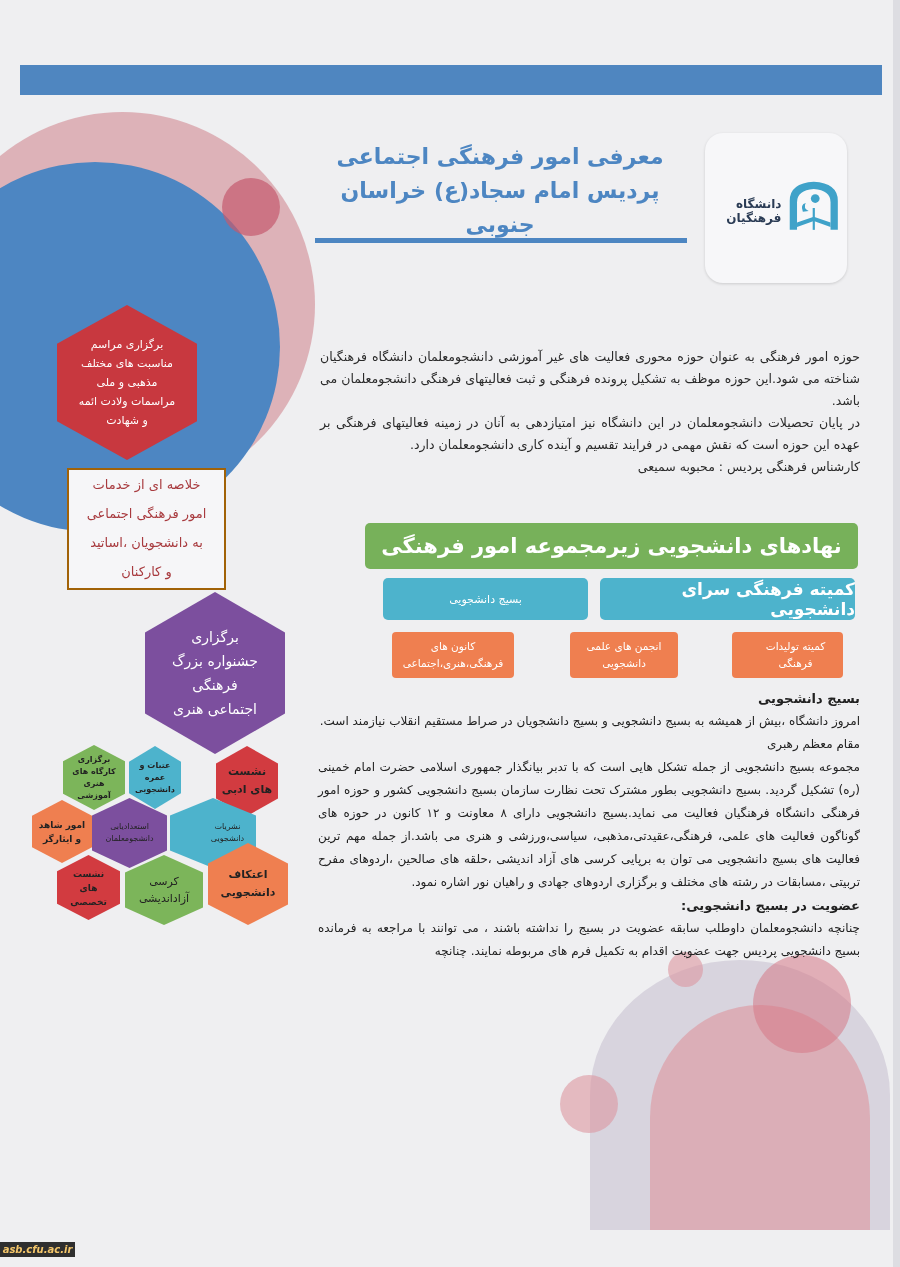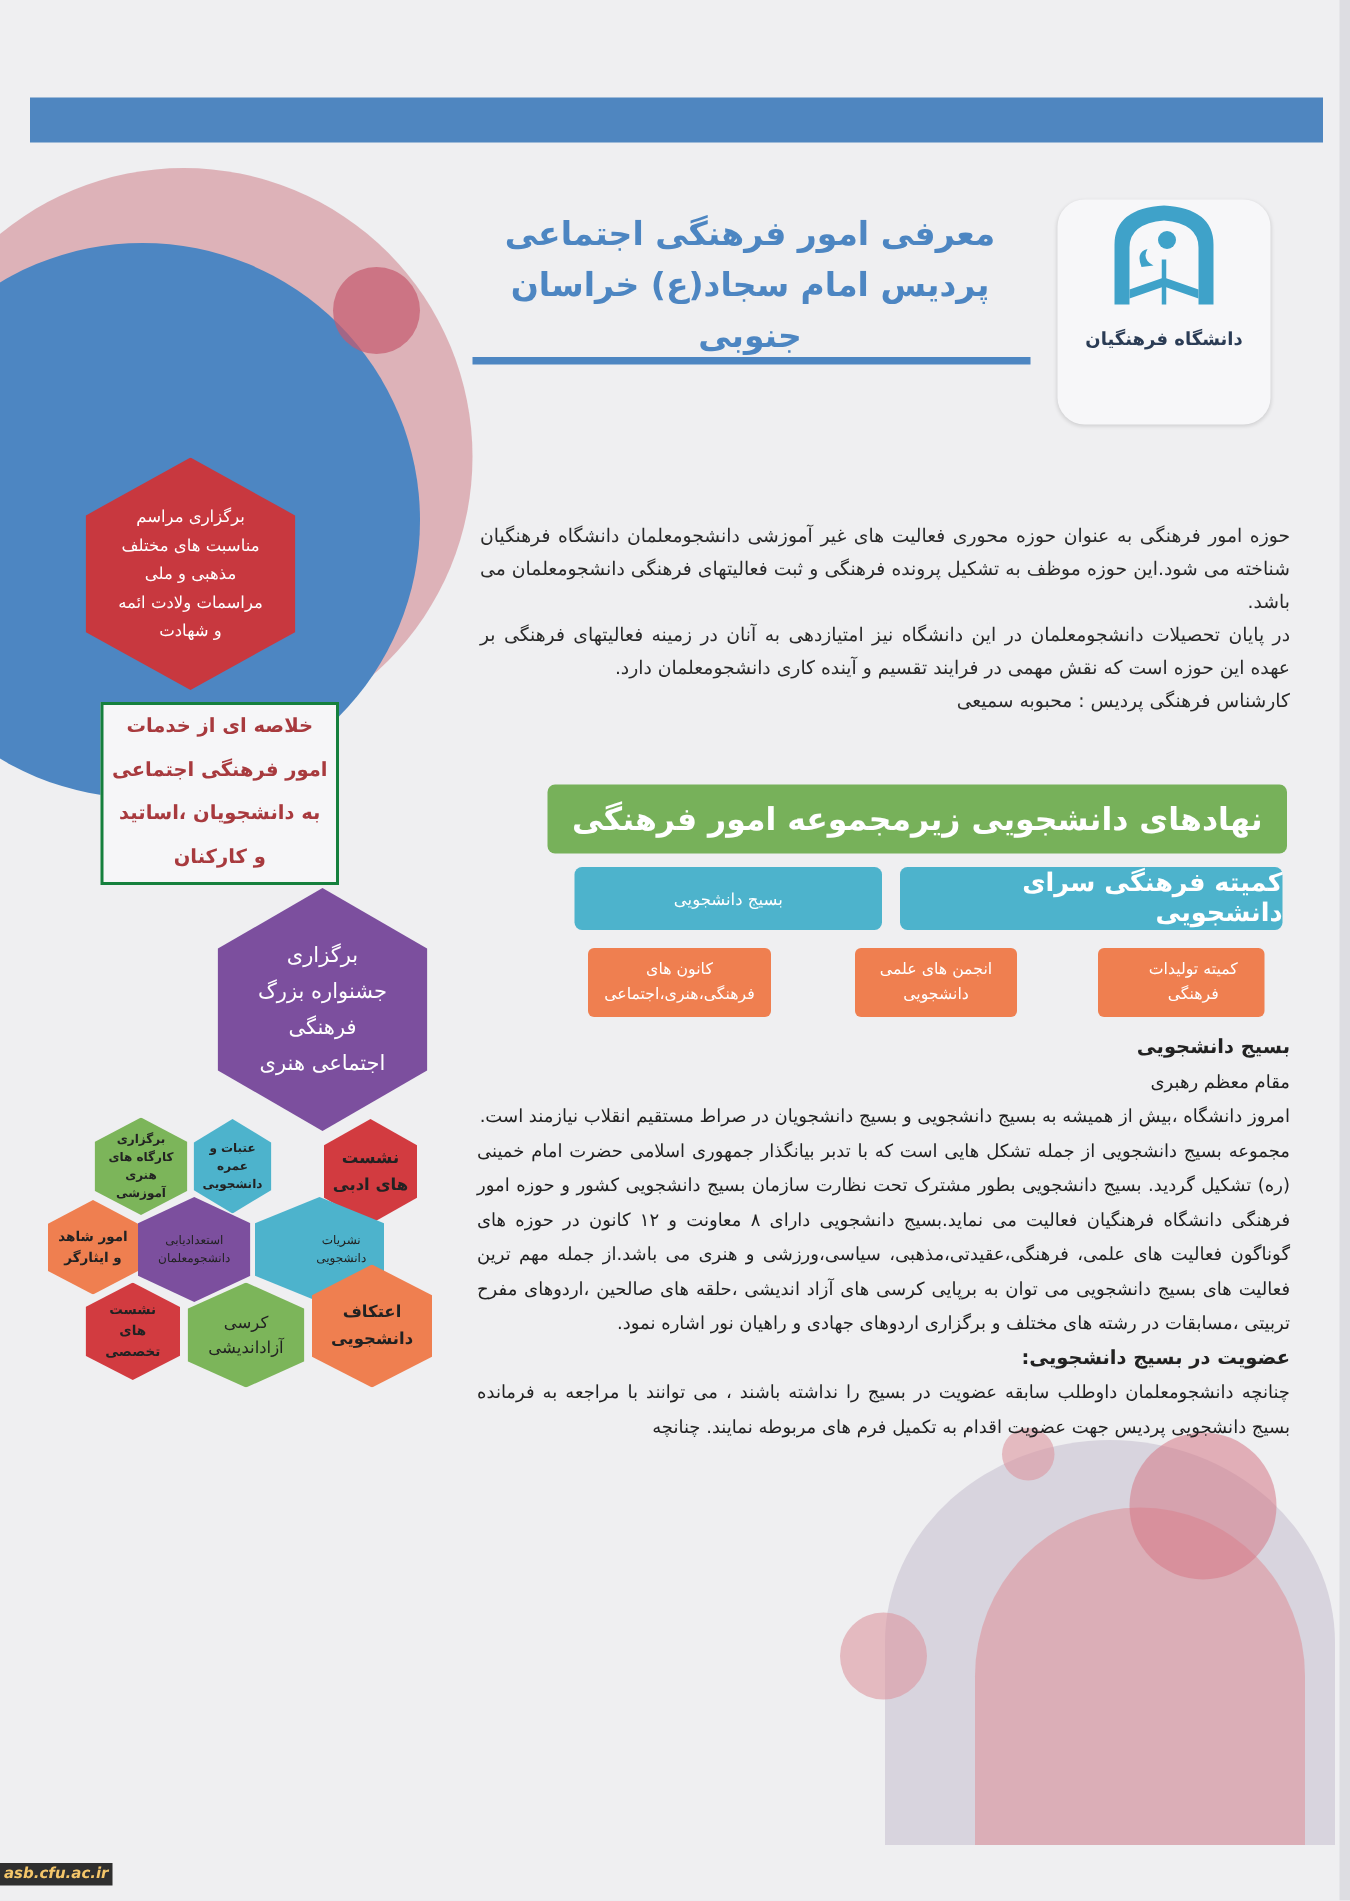--- a/index.html
+++ b/index.html
@@ -45,21 +45,21 @@
     position:absolute; left:310px; top:140px; width:380px; text-align:center;
     color:#4d86c2; font-weight:bold;
   }
   .title-block .l1 { font-size:22px; line-height:34px; }
   .title-block .l2 { font-size:22px; line-height:34px; }
   .title-rule { position:absolute; left:315px; top:238px; width:372px; height:5px; background:#4d86c2; }
 
   .logo-card {
     position:absolute; left:705px; top:133px; width:142px; height:150px;
     background:#f7f7f9; border-radius:18px; box-shadow:0 1px 3px rgba(0,0,0,.15);
-    display:flex; flex-direction:column; align-items:center; justify-content:flex-start;
+    display:flex; flex-direction:row; align-items:center; justify-content:flex-end;
   }
   .logo-card svg { width:90px; height:80px; }
   .logo-text { font-size:12px; font-weight:bold; color:#2b3c55; margin-top:6px; }
 
   .intro {
     position:absolute; left:320px; top:346px; width:540px;
     font-size:12.5px; line-height:22px; color:#2a2a2a; text-align:justify;
   }
   .intro p { margin:0; }
 
@@ -91,22 +91,22 @@
   .body2 .h { font-weight:bold; font-size:13px; }
 
   .hex {
     position:absolute; clip-path:polygon(50% 0,100% 25%,100% 75%,50% 100%,0 75%,0 25%);
     display:flex; align-items:center; justify-content:center; text-align:center;
     color:#fff; font-weight:bold;
   }
   .hex-red-big { left:57px; top:305px; width:140px; height:155px; background:#c8383f; font-size:11px; line-height:19px; font-weight:normal;text-align:center; }
   .summary-box {
     position:absolute; left:67px; top:468px; width:155px; height:118px;
-    background:#f6f6f8; border:2px solid #15803d; color:#a83a3e;
-    font-weight:bold; font-size:13px; line-height:29px; text-align:center;
+    background:#f6f6f8; border:2px solid #a16207; color:#a83a3e;
+    font-weight:normal; font-size:13px; line-height:29px; text-align:center;
   }
   .hex-purple-big { left:145px; top:592px; width:140px; height:162px; background:#7c4f9e; font-size:14px; line-height:24px; color:#fff; font-weight:normal; }
   .hex-green1 { left:57px; top:601px; width:85px; height:108px; background:#7cb55a; font-size:10px; line-height:16px; color:#333; }
   .hex-green2 { left:63px; top:745px; width:62px; height:65px; background:#7cb55a; font-size:8px; line-height:12px; color:#222; }
   .hex-cyan1 { left:129px; top:746px; width:52px; height:63px; background:#4db3cc; font-size:8px; line-height:12px; color:#222; }
   .hex-red2 { left:216px; top:746px; width:62px; height:70px; background:#d23b40; font-size:11px; line-height:18px; color:#222; }
   .hex-orange1 { left:32px; top:800px; width:60px; height:63px; background:#ef7f50; font-size:9px; line-height:14px; color:#222; }
   .hex-purple2 { left:92px; top:798px; width:75px; height:70px; background:#7c4f9e; font-size:8px; line-height:12px; color:#222; font-weight:normal; }
   .hex-cyan2 { left:170px; top:798px; width:57px; height:70px; background:#4db3cc; font-size:8px; line-height:12px; color:#222; font-weight:normal;padding-left:29px; }
   .hex-red3 { left:57px; top:855px; width:63px; height:65px; background:#d23b40; font-size:9px; line-height:14px; color:#222; }
@@ -171,22 +171,22 @@
     <span>انجمن های علمی</span>
     <span>دانشجویی</span>
   </div>
   <div class="orange-box o3">
     <span>کانون های</span>
     <span>فرهنگی،هنری،اجتماعی</span>
   </div>
 
   <div class="body2">
     <p class="h">بسیج دانشجویی</p>
+    <p>امروز دانشگاه ،بیش از همیشه به بسیج دانشجویی و بسیج دانشجویان در صراط مستقیم انقلاب نیازمند است.</p>
     <p>مقام معظم رهبری</p>
-    <p>امروز دانشگاه ،بیش از همیشه به بسیج دانشجویی و بسیج دانشجویان در صراط مستقیم انقلاب نیازمند است.</p>
     <p>مجموعه بسیج دانشجویی از جمله تشکل هایی است که با تدبر بیانگذار جمهوری اسلامی حضرت امام خمینی (ره) تشکیل گردید. بسیج دانشجویی بطور مشترک تحت نظارت سازمان بسیج دانشجویی کشور و حوزه امور فرهنگی دانشگاه فرهنگیان فعالیت می نماید.بسیج دانشجویی دارای ۸ معاونت و ۱۲ کانون در حوزه های گوناگون فعالیت های علمی، فرهنگی،عقیدتی،مذهبی، سیاسی،ورزشی و هنری می باشد.از جمله مهم ترین فعالیت های بسیج دانشجویی می توان به برپایی کرسی های آزاد اندیشی ،حلقه های صالحین ،اردوهای مفرح تربیتی ،مسابقات در رشته های مختلف و برگزاری اردوهای جهادی و راهیان نور اشاره نمود.</p>
     <p class="h">عضویت در بسیج دانشجویی:</p>
     <p>چنانچه دانشجومعلمان داوطلب سابقه عضویت در بسیج را نداشته باشند ، می توانند با مراجعه به فرمانده بسیج دانشجویی پردیس جهت عضویت اقدام به تکمیل فرم های مربوطه نمایند. چنانچه</p>
   </div>
 
   <div class="hex hex-red-big">
     <div>
       <div>برگزاری مراسم</div>
       <div>مناسبت های مختلف</div>
       <div>مذهبی و ملی</div>

